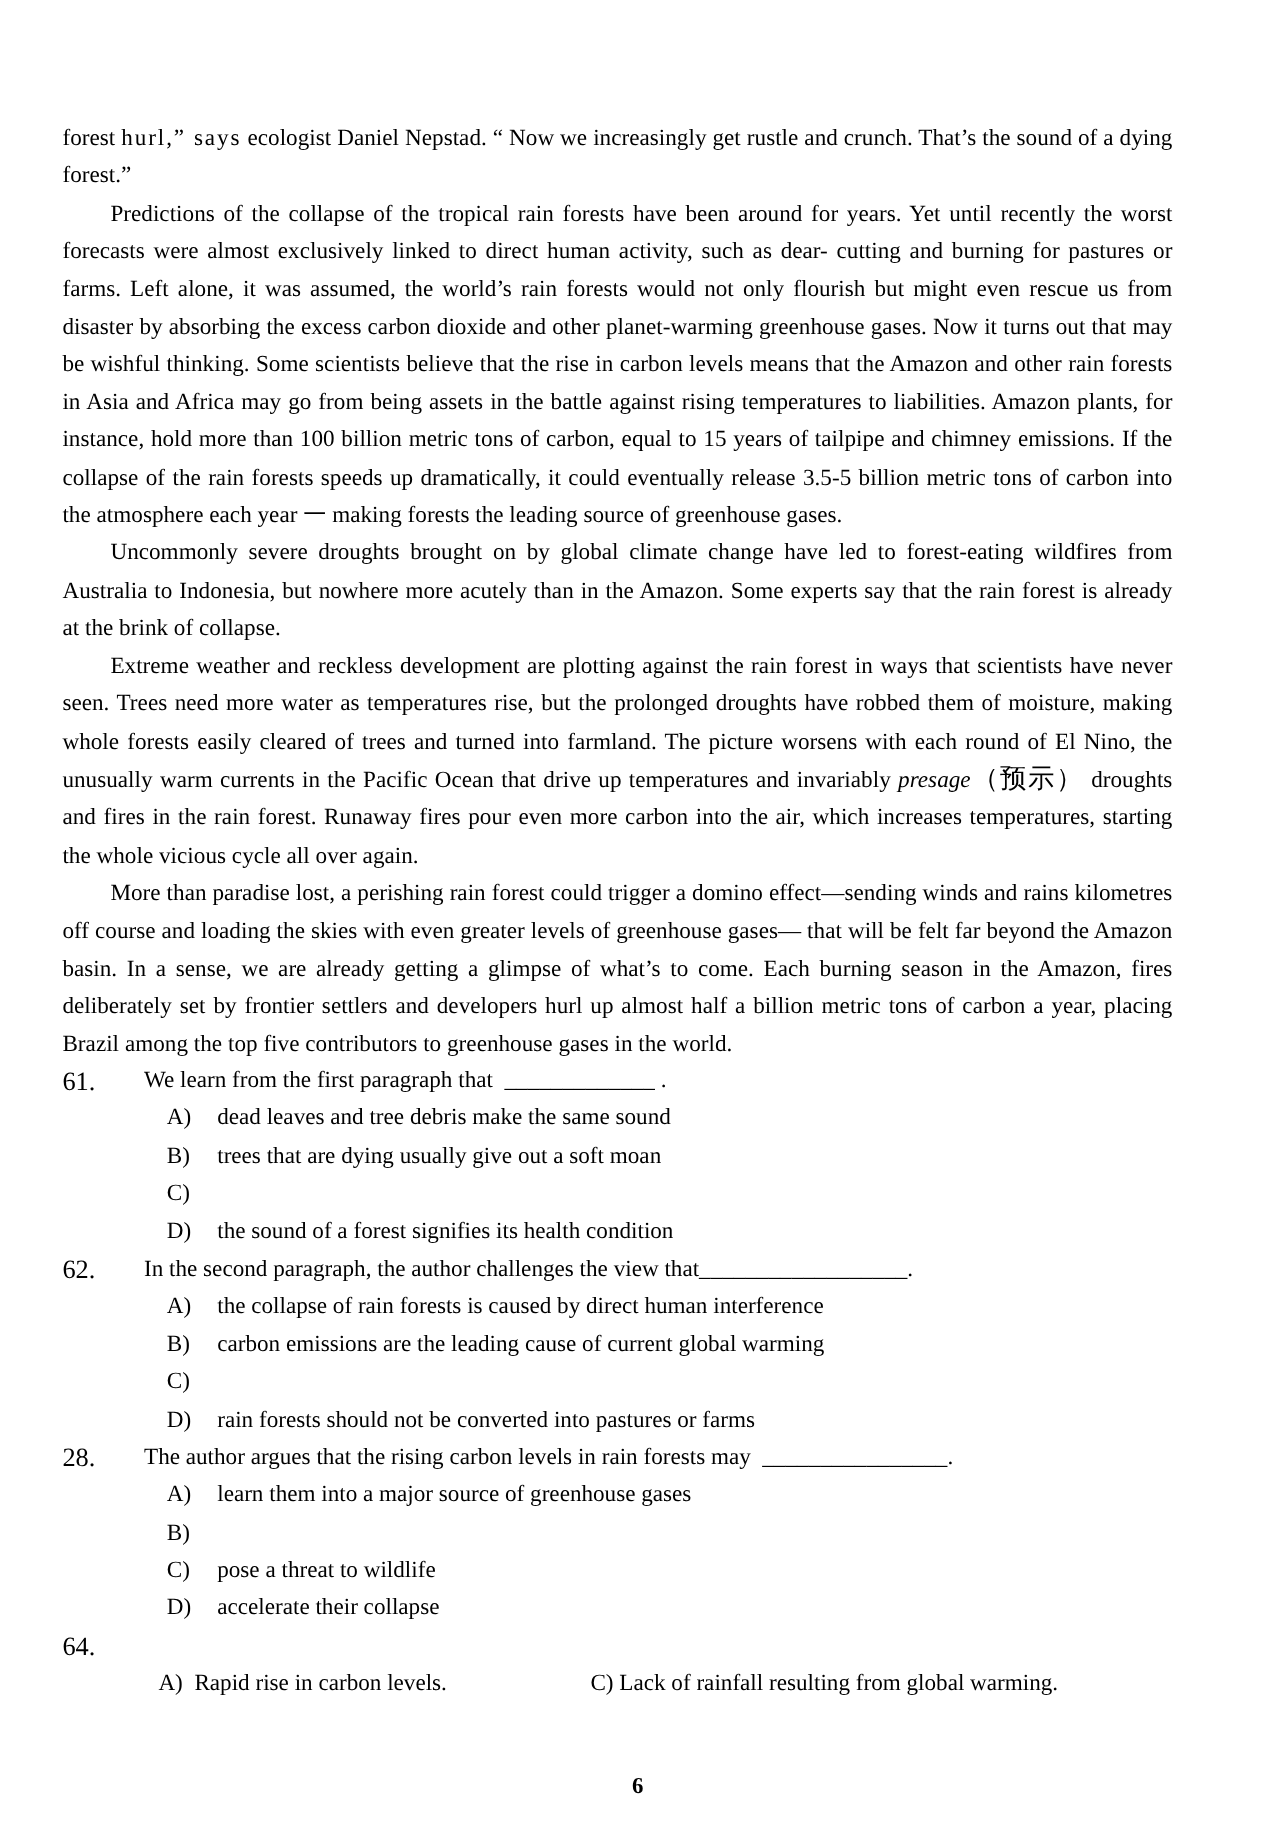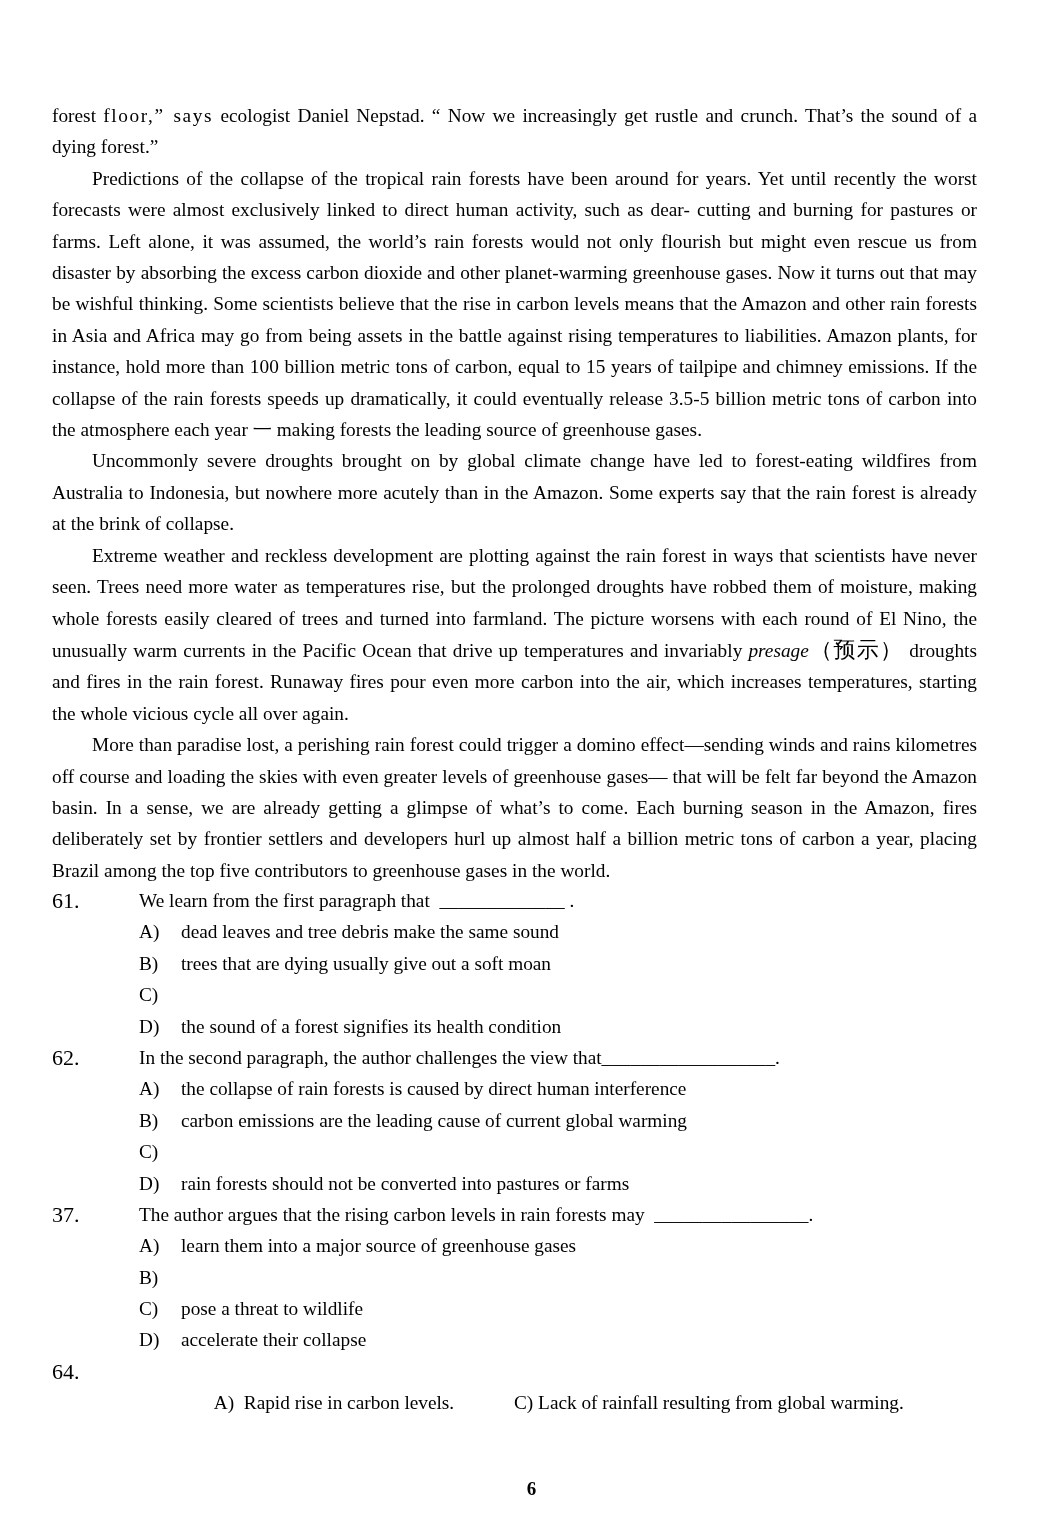--- a/index.html
+++ b/index.html
@@ -62,21 +62,21 @@
   }
   .qnum {
     position: absolute;
     left: 8px;
     top: 0;
     width: 60px;
     font-size: 22px;
     line-height: 31.4px;
   }
   .qstem {
-    margin-left: 95px;
+    margin-left: 76px;
     font-size: 19.3px;
     line-height: 31.4px;
     white-space: pre;
   }
   .opts { margin-top: 0px; }
   .optline {
     display: flex;
     align-items: baseline;
     font-size: 19.3px;
     line-height: 31.4px;
@@ -88,42 +88,42 @@
     flex: 0 0 auto;
   }
   .opttext { flex: 1 1 auto; white-space: pre; }
 
   .q64row {
     display: flex;
     font-size: 19.3px;
     line-height: 31.4px;
     height: 31.4px;
   }
-  .q64a { margin-left: 110px; width: 360px; white-space: pre; text-align: center; }
+  .q64a { margin-left: 88px; width: 360px; white-space: pre; }
   .q64c { white-space: pre; }
 
   .pagenum {
     position: absolute;
     left: 0;
     top: 1478px;
     width: 1063px;
     text-align: center;
     font-size: 19px;
     font-weight: bold;
     font-family: "Liberation Serif", serif;
   }
 </style>
 </head>
 <body>
 
 <div class="page">
 
   <div class="body-col">
 
-    <p class="para"><span>forest </span><span class="wide-space">floor,” says</span><span> ecologist Daniel Nepstad. “ Now we increasingly get rustle and crunch. That’s the sound of a dying forest.”</span></p>
+    <p class="para"><span>forest </span><span class="wide-space">hurl,” says</span><span> ecologist Daniel Nepstad. “ Now we increasingly get rustle and crunch. That’s the sound of a dying forest.”</span></p>
 
     <p class="para indent">Predictions of the collapse of the tropical rain forests have been around for years. Yet until recently the worst forecasts were almost exclusively linked to direct human activity, such as dear- cutting and burning for pastures or farms. Left alone, it was assumed, the world’s rain forests would not only flourish but might even rescue us from disaster by absorbing the excess carbon dioxide and other planet-warming greenhouse gases. Now it turns out that may be wishful thinking. Some scientists believe that the rise in carbon levels means that the Amazon and other rain forests in Asia and Africa may go from being assets in the battle against rising temperatures to liabilities. Amazon plants, for instance, hold more than 100 billion metric tons of carbon, equal to 15 years of tailpipe and chimney emissions. If the collapse of the rain forests speeds up dramatically, it could eventually release 3.5-5 billion metric tons of carbon into the atmosphere each year 一 making forests the leading source of greenhouse gases.</p>
 
     <p class="para indent">Uncommonly severe droughts brought on by global climate change have led to forest-eating wildfires from Australia to Indonesia, but nowhere more acutely than in the Amazon. Some experts say that the rain forest is already at the brink of collapse.</p>
 
     <p class="para indent"><span>Extreme weather and reckless development are plotting against the rain forest in ways that scientists have never seen. Trees need more water as temperatures rise, but the prolonged droughts have robbed them of moisture, making whole forests easily cleared of trees and turned into farmland. The picture worsens with each round of El Nino, the unusually warm currents in the Pacific Ocean that drive up temperatures and invariably </span><span class="ital">presage</span><span class="cjk">（预示）</span><span> droughts and fires in the rain forest. Runaway fires pour even more carbon into the air, which increases temperatures, starting the whole vicious cycle all over again.</span></p>
 
     <p class="para indent">More than paradise lost, a perishing rain forest could trigger a domino effect—sending winds and rains kilometres off course and loading the skies with even greater levels of greenhouse gases— that will be felt far beyond the Amazon basin. In a sense, we are already getting a glimpse of what’s to come. Each burning season in the Amazon, fires deliberately set by frontier settlers and developers hurl up almost half a billion metric tons of carbon a year, placing Brazil among the top five contributors to greenhouse gases in the world.</p>
 
   </div>
@@ -173,21 +173,21 @@
         </div>
         <div class="optline">
           <span class="optlabel">D)</span>
           <span class="opttext">rain forests should not be converted into pastures or farms</span>
         </div>
       </div>
     </div>
 
     <div class="qgroup">
       <div class="qline">
-        <span class="qnum">37.</span>
+        <span class="qnum">28.</span>
         <span class="qstem">The author argues that the rising carbon levels in rain forests may  ________________.</span>
       </div>
       <div class="opts">
         <div class="optline">
           <span class="optlabel">A)</span>
           <span class="opttext">learn them into a major source of greenhouse gases</span>
         </div>
         <div class="optline">
           <span class="optlabel">B)</span>
         </div>

